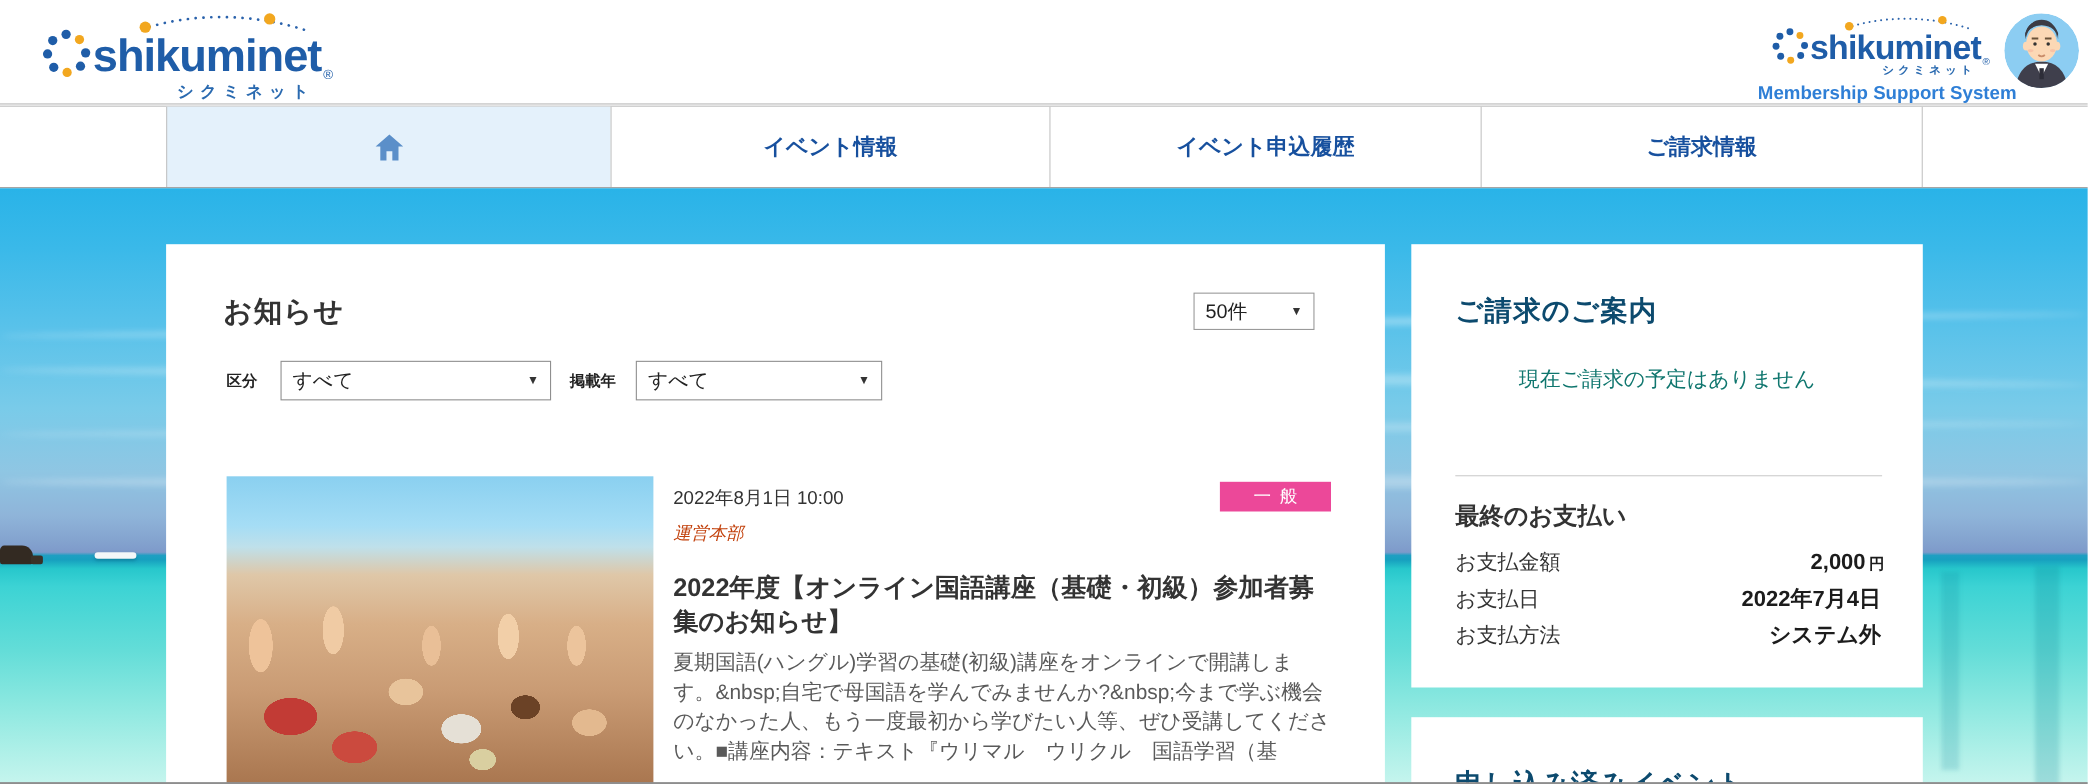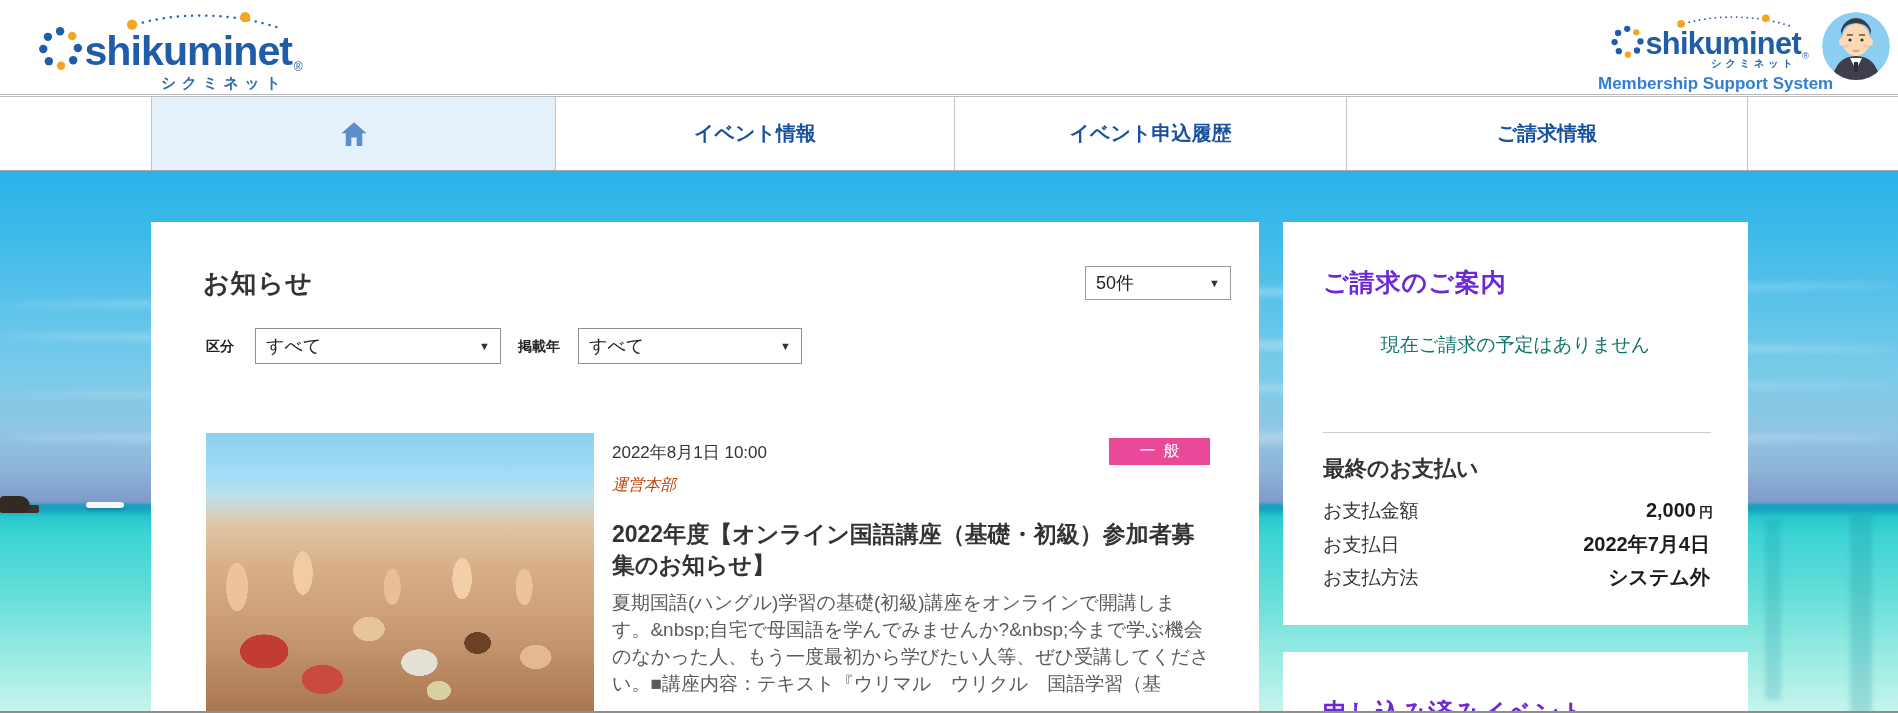--- a/index.html
+++ b/index.html
@@ -51,21 +51,21 @@
 
   
   .main-card { position:absolute; left:151px; top:222px; width:1108px; height:491px;
                background:#fff; z-index:2; overflow:hidden; }
   .notices-title { position:absolute; left:52px; top:44px; font-size:26px; font-weight:600;
                    color:#333; letter-spacing:1px; }
   .selectbox { position:absolute; height:36px; border:1px solid #8f8f8f; background:#fff;
                display:flex; align-items:center; justify-content:space-between;
                padding:0 10px; font-size:18px; color:#222; cursor:pointer; }
   .caret { font-size:11px; color:#333; }
-  .per-page { left:934px; top:44px; width:146px; height:34px; border-color:#9a9a9a; }
+  .per-page { left:934px; top:44px; width:110px; height:34px; border-color:#9a9a9a; }
   .flt-label { position:absolute; top:106px; height:36px; line-height:36px; font-size:14px;
                font-weight:600; color:#222; }
   .lab-cat  { left:55px; }
   .lab-year { left:367px; }
   .sel-cat  { left:104px; top:106px; width:246px; }
   .sel-year { left:427px; top:106px; width:224px; }
 
   .news-item { position:absolute; left:0; top:211px; width:1108px; height:280px; cursor:pointer; }
   .thumb { position:absolute; left:55px; top:0; width:388px; height:280px;
     background:
@@ -89,21 +89,21 @@
   .badge { position:absolute; top:5px; right:0; width:101px; height:27px; background:#ec4899;
            color:#fff; font-size:16px; display:flex; align-items:center; justify-content:center;
            letter-spacing:8px; padding-left:8px; }
   .news-title { margin-top:23px; font-size:23px; font-weight:600; color:#333; line-height:31px; }
   .news-excerpt { margin-top:8px; font-size:19px; color:#5a5a5a; line-height:27px;
                   max-height:110px; overflow:hidden; }
 
   
   .bill-card { position:absolute; left:1283px; top:222px; width:465px; height:403px;
                background:#fff; z-index:2; }
-  .card-h { position:absolute; left:40px; top:44px; font-size:25px; font-weight:600; color:#6d28d9;
+  .card-h { position:absolute; left:40px; top:44px; font-size:25px; font-weight:600; color:#0c4a6e;
             letter-spacing:1px; white-space:nowrap; }
   .empty-msg { position:absolute; left:0; top:110px; width:100%; text-align:center;
                font-size:19px; color:#0f766e; }
   .divider { position:absolute; left:40px; top:210px; width:388px; border-top:1px solid #ccc; }
   .lastpay-h { position:absolute; left:40px; top:232px; font-size:22px; font-weight:600; color:#333; }
   .pay-rows { position:absolute; left:40px; top:276px; width:390px; }
   .pay-row { display:flex; justify-content:space-between; align-items:baseline; height:33px; }
   .pay-label { font-size:19px; color:#333; }
   .pay-value { font-size:20px; font-weight:700; color:#1c1c1c;text-align:right; }
   .pay-unit  { font-size:14px; font-weight:700; color:#1c1c1c; margin-left:3px; }

